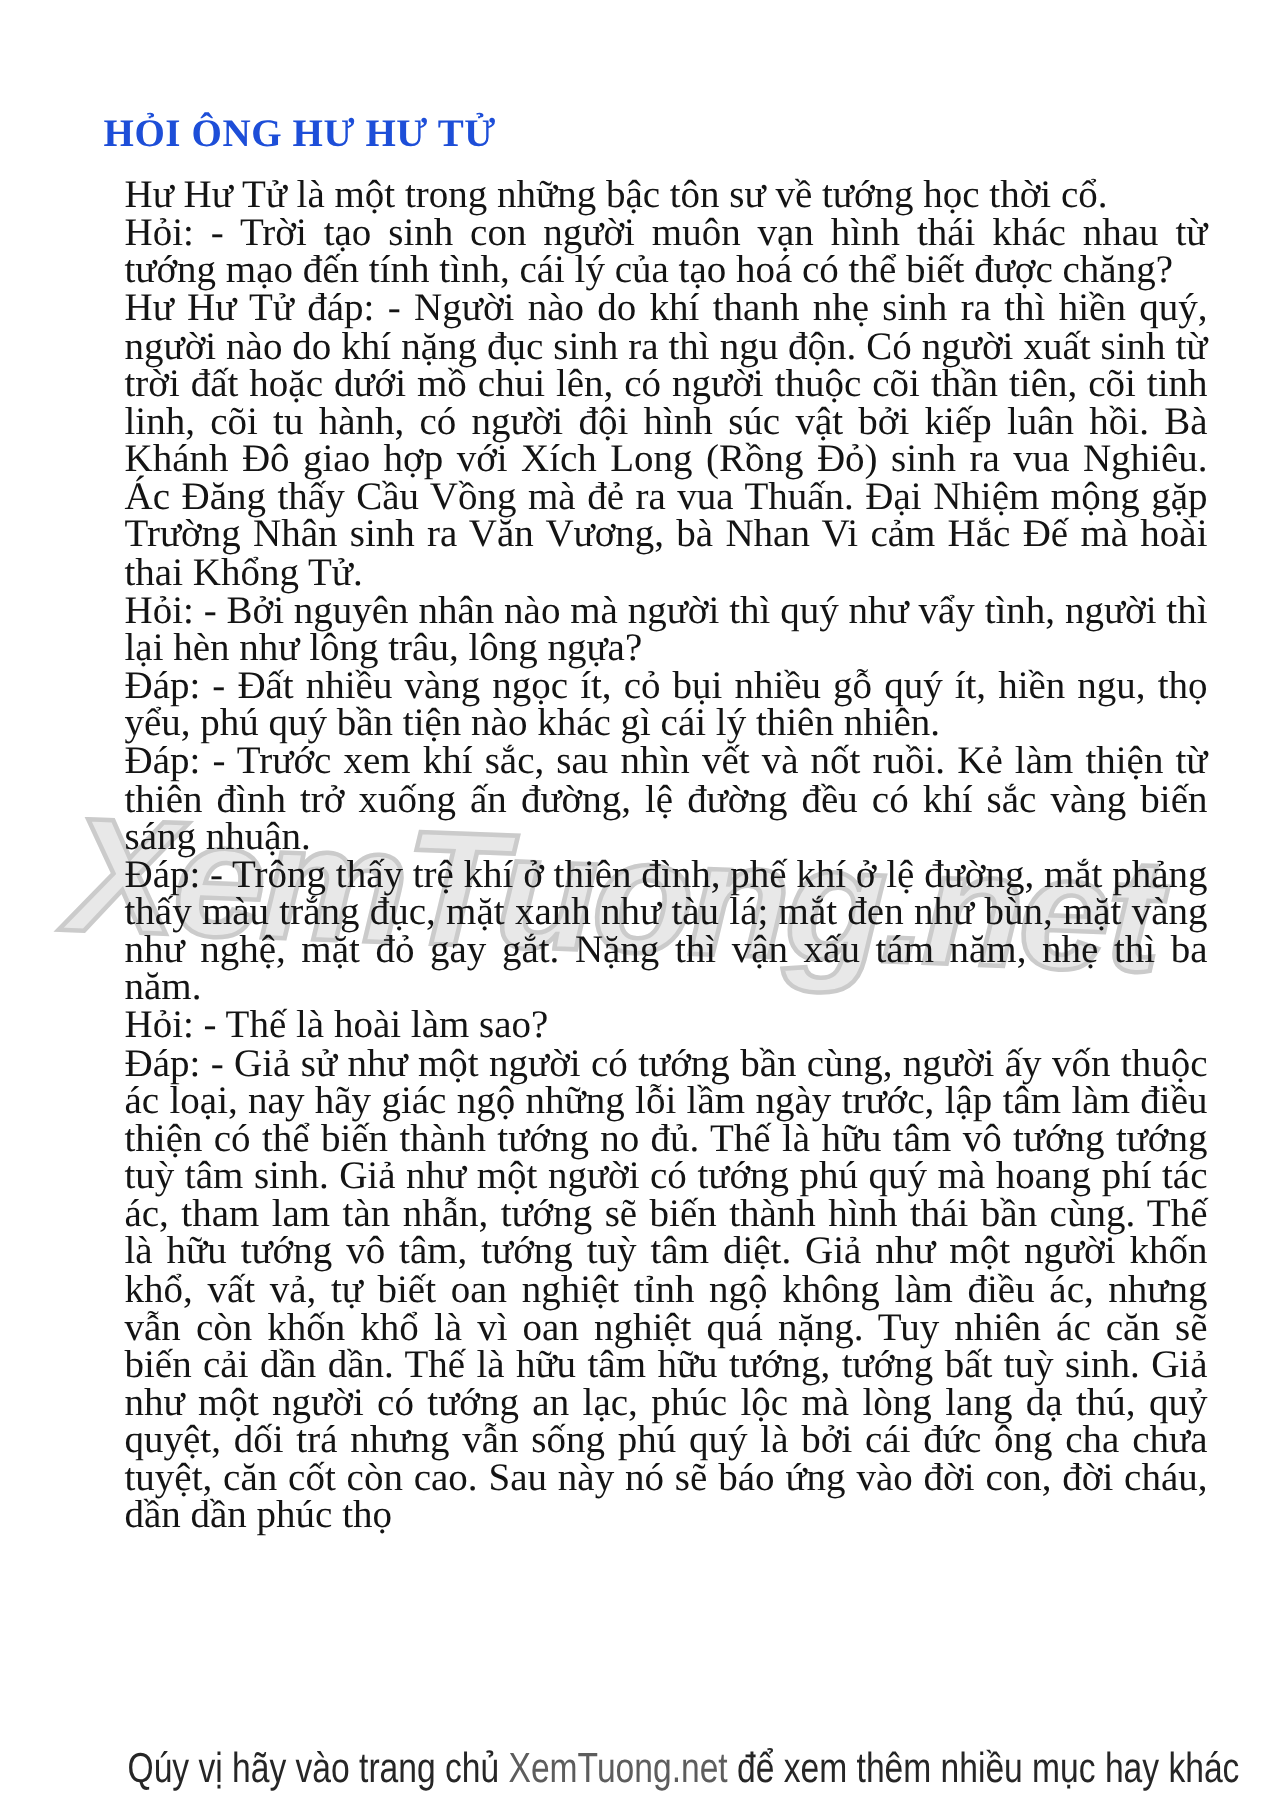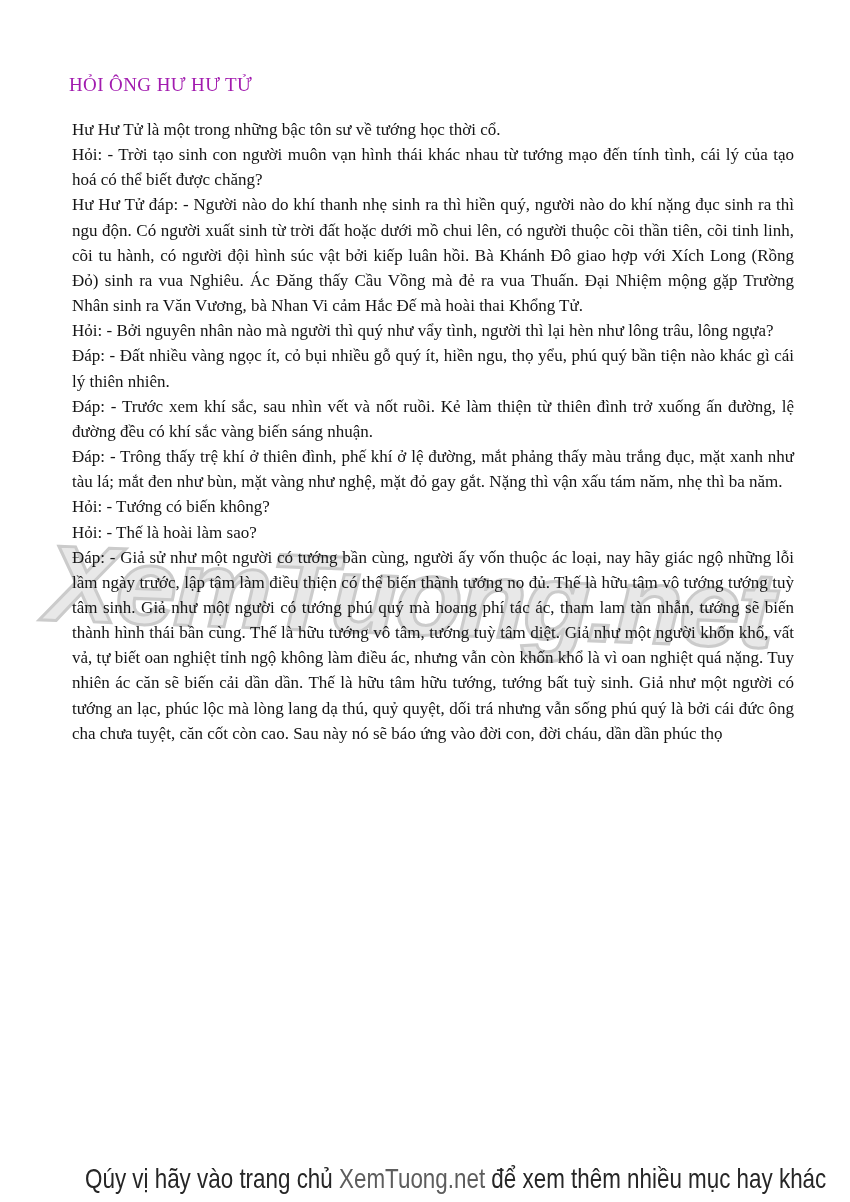--- a/index.html
+++ b/index.html
@@ -28,32 +28,32 @@
     text-shadow: 0 0 1px #d9d9d9;
     transform: rotate(2.2deg) scaleX(1.02);
     transform-origin: left top;
     pointer-events: none;
   }
   .title {
     position: absolute;
     left: 69px;
     top: 74px;
     z-index: 1;
-    font-size: 19px;
-    font-weight: normal;
+    font-size: 26px;
+    font-weight: bold;
     letter-spacing: 0.4px;
-    color: #a21caf;
+    color: #1d4ed8;
   }
   .body-text {
     position: absolute;
-    left: 72px;
+    left: 83px;
     top: 117px;
     width: 722px;
     z-index: 1;
-    font-size: 17px;
+    font-size: 26px;
     line-height: 25.15px;
     color: #141414;
     text-align: justify;
   }
   .body-text p { margin: 0; }
   .footer {
     position: absolute;
     left: 0;
     right: 0;
     bottom: 7px;
@@ -78,20 +78,19 @@
   <h1 class="title">HỎI ÔNG HƯ HƯ TỬ</h1>
 
   <div class="body-text">
       <p>Hư Hư Tử là một trong những bậc tôn sư về tướng học thời cổ.</p>
       <p>Hỏi: - Trời tạo sinh con người muôn vạn hình thái khác nhau từ tướng mạo đến tính tình, cái lý của tạo hoá có thể biết được chăng?</p>
       <p>Hư Hư Tử đáp: - Người nào do khí thanh nhẹ sinh ra thì hiền quý, người nào do khí nặng đục sinh ra thì ngu độn. Có người xuất sinh từ trời đất hoặc dưới mồ chui lên, có người thuộc cõi thần tiên, cõi tinh linh, cõi tu hành, có người đội hình súc vật bởi kiếp luân hồi. Bà Khánh Đô giao hợp với Xích Long (Rồng Đỏ) sinh ra vua Nghiêu. Ác Đăng thấy Cầu Vồng mà đẻ ra vua Thuấn. Đại Nhiệm mộng gặp Trường Nhân sinh ra Văn Vương, bà Nhan Vi cảm Hắc Đế mà hoài thai Khổng Tử.</p>
       <p>Hỏi: - Bởi nguyên nhân nào mà người thì quý như vẩy tình, người thì lại hèn như lông trâu, lông ngựa?</p>
       <p>Đáp: - Đất nhiều vàng ngọc ít, cỏ bụi nhiều gỗ quý ít, hiền ngu, thọ yểu, phú quý bần tiện nào khác gì cái lý thiên nhiên.</p>
       <p>Đáp: - Trước xem khí sắc, sau nhìn vết và nốt ruồi. Kẻ làm thiện từ thiên đình trở xuống ấn đường, lệ đường đều có khí sắc vàng biến sáng nhuận.</p>
       <p>Đáp: - Trông thấy trệ khí ở thiên đình, phế khí ở lệ đường, mắt phảng thấy màu trắng đục, mặt xanh như tàu lá; mắt đen như bùn, mặt vàng như nghệ, mặt đỏ gay gắt. Nặng thì vận xấu tám năm, nhẹ thì ba năm.</p>
-      <p>Hỏi: - Tướng có biến không?</p>
       <p>Hỏi: - Thế là hoài làm sao?</p>
       <p>Đáp: - Giả sử như một người có tướng bần cùng, người ấy vốn thuộc ác loại, nay hãy giác ngộ những lỗi lầm ngày trước, lập tâm làm điều thiện có thể biến thành tướng no đủ. Thế là hữu tâm vô tướng tướng tuỳ tâm sinh. Giả như một người có tướng phú quý mà hoang phí tác ác, tham lam tàn nhẫn, tướng sẽ biến thành hình thái bần cùng. Thế là hữu tướng vô tâm, tướng tuỳ tâm diệt. Giả như một người khốn khổ, vất vả, tự biết oan nghiệt tỉnh ngộ không làm điều ác, nhưng vẫn còn khốn khổ là vì oan nghiệt quá nặng. Tuy nhiên ác căn sẽ biến cải dần dần. Thế là hữu tâm hữu tướng, tướng bất tuỳ sinh. Giả như một người có tướng an lạc, phúc lộc mà lòng lang dạ thú, quỷ quyệt, dối trá nhưng vẫn sống phú quý là bởi cái đức ông cha chưa tuyệt, căn cốt còn cao. Sau này nó sẽ báo ứng vào đời con, đời cháu, dần dần phúc thọ</p>
     </div>
 
   <div class="footer"><span>Qúy vị hãy vào trang chủ </span><span class="brand">XemTuong.net</span><span> để xem thêm nhiều mục hay khác</span></div>
 
 </div>
 
 </body></html>

